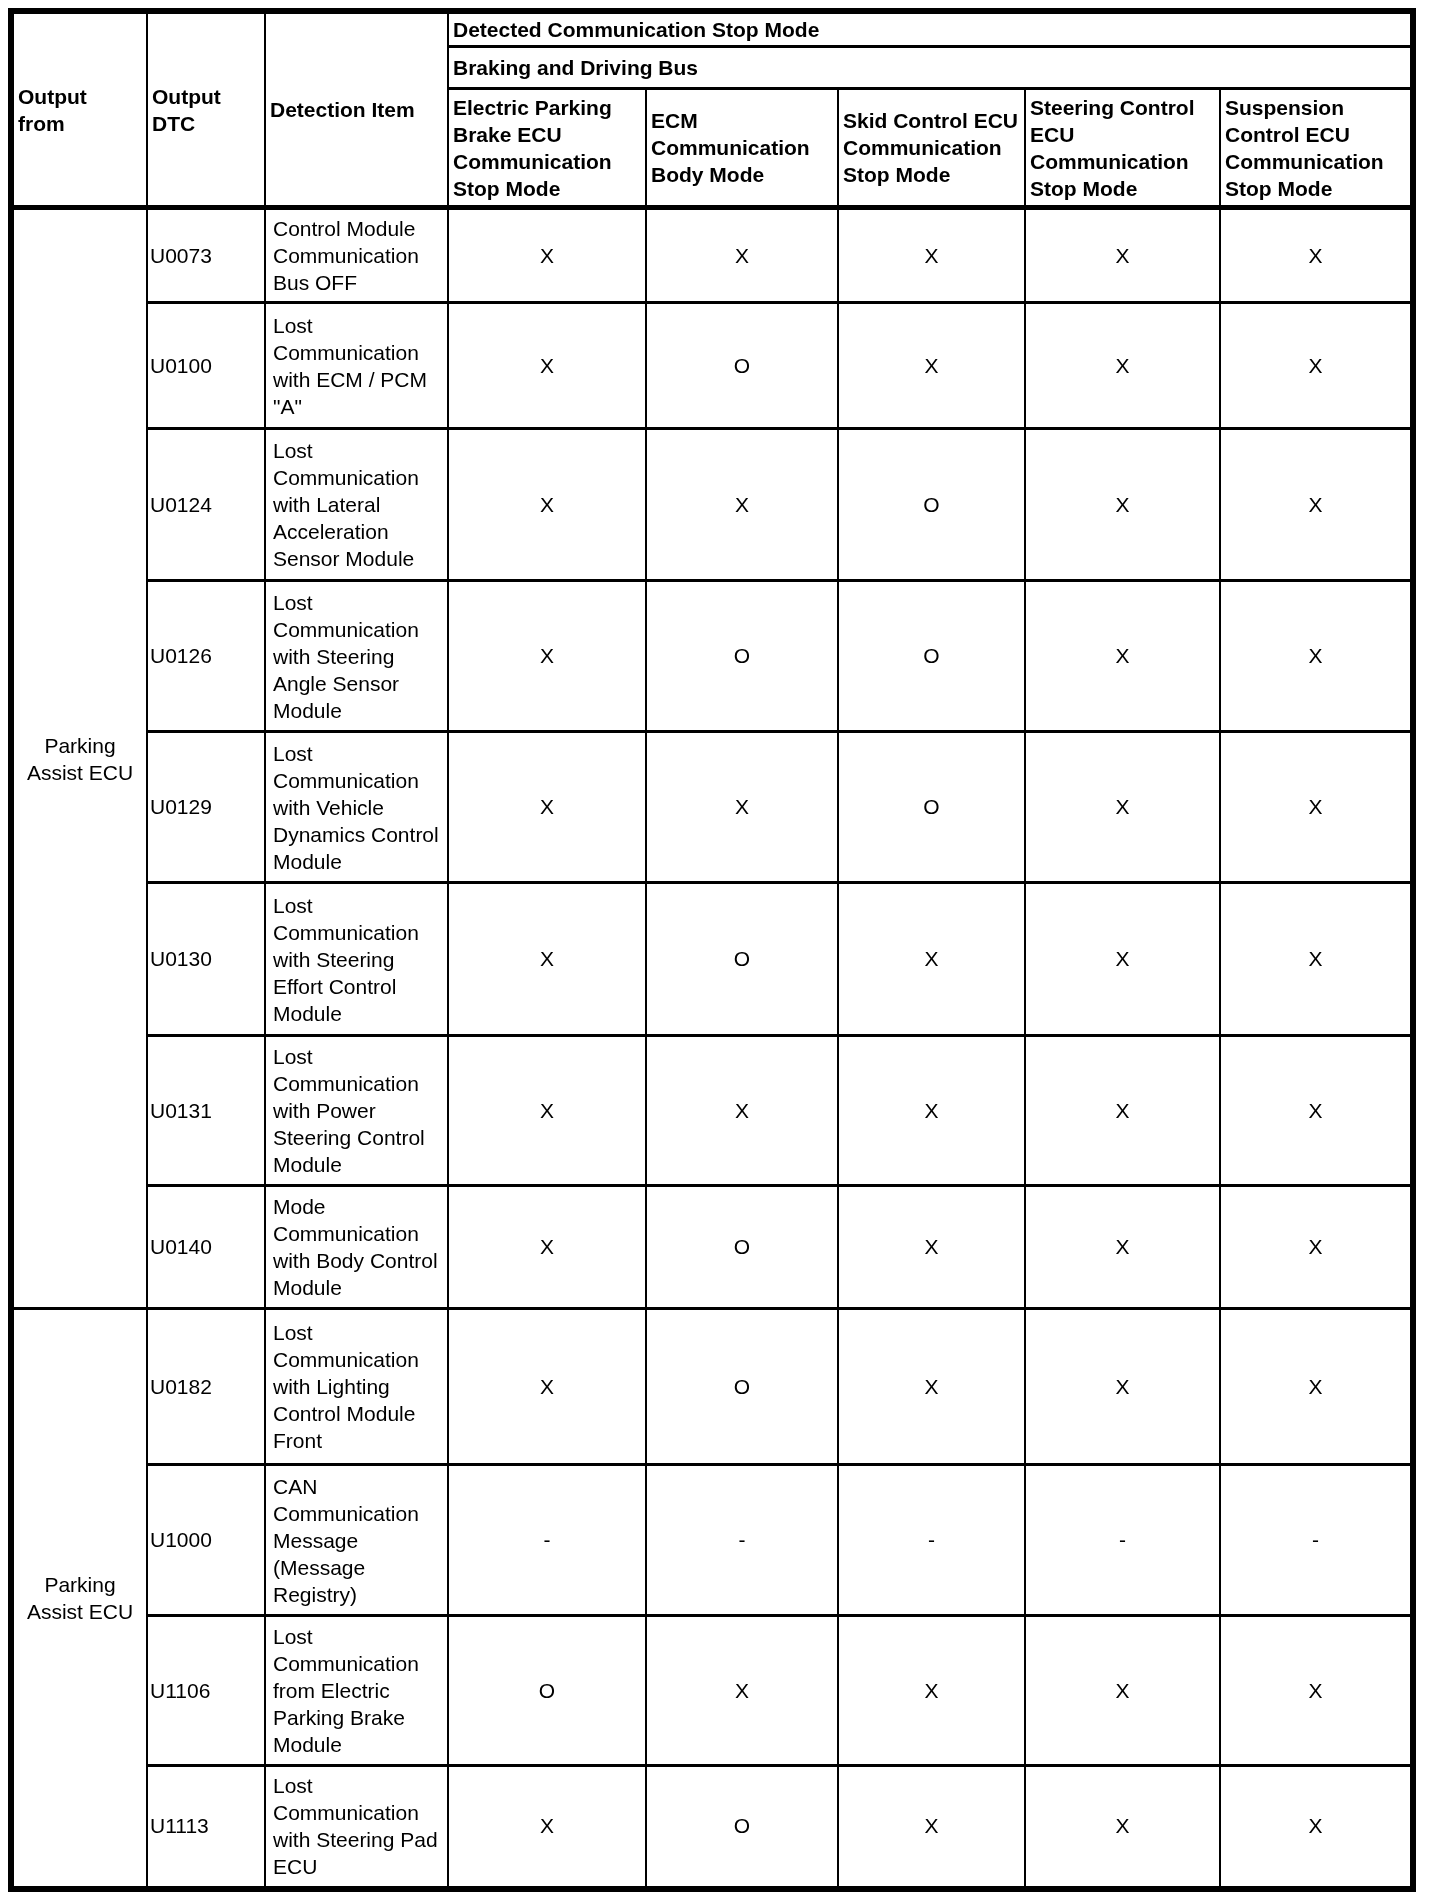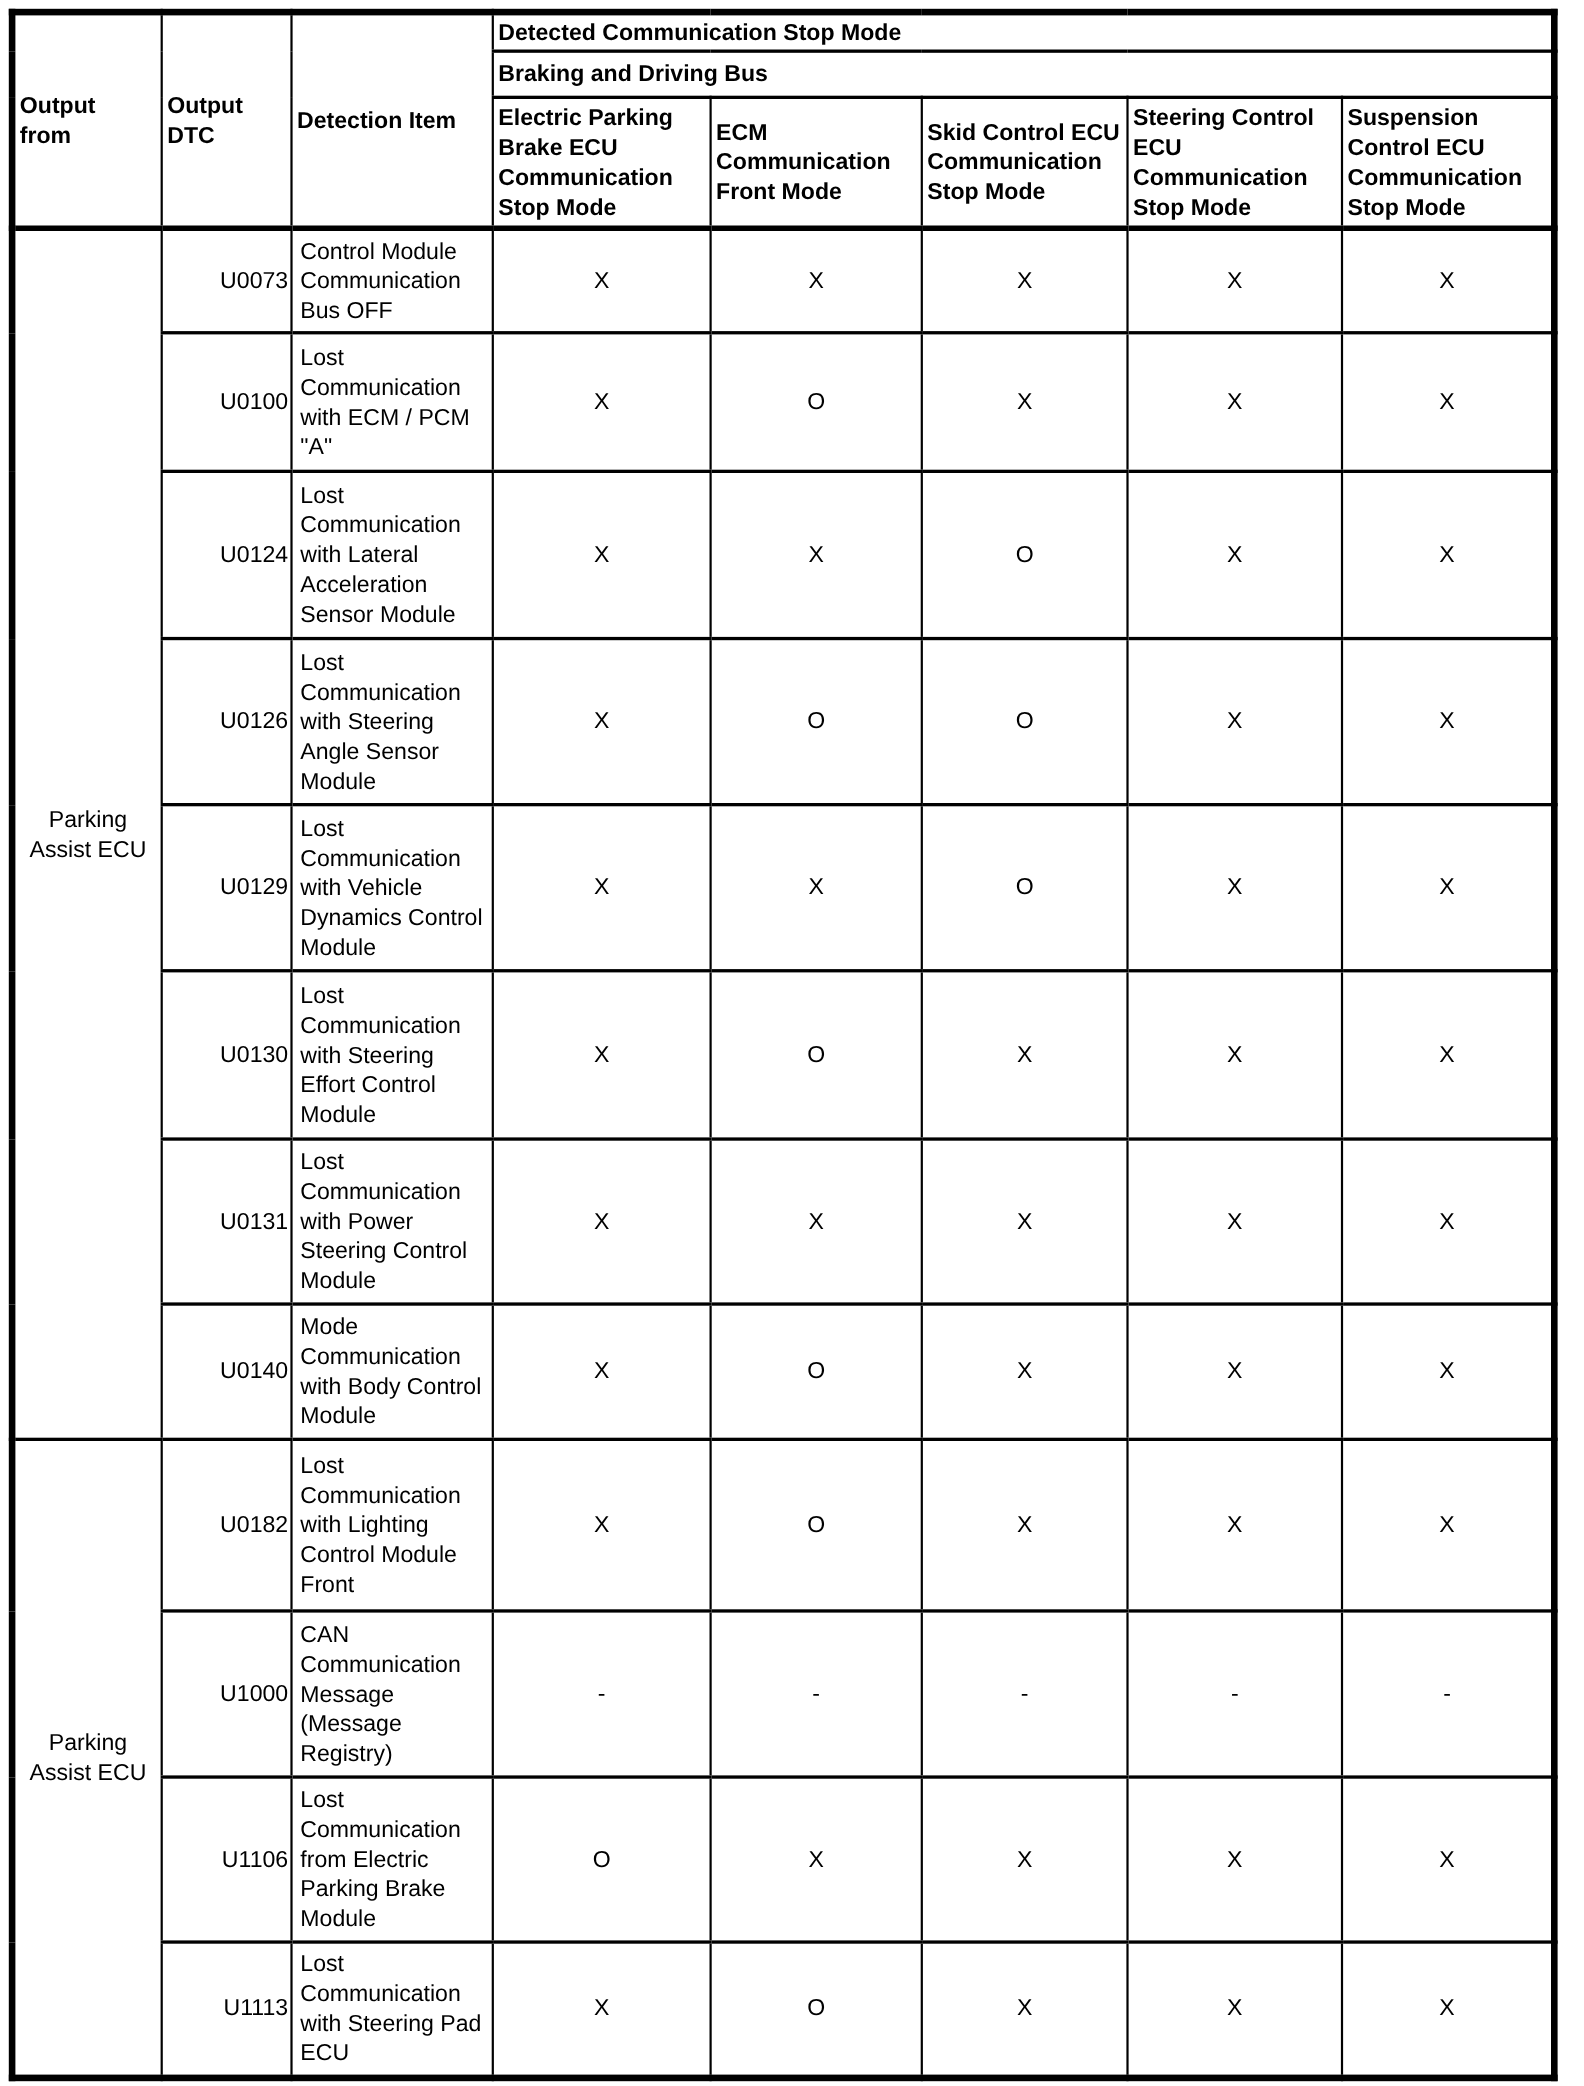--- a/index.html
+++ b/index.html
@@ -27,21 +27,21 @@
   }
   tr.h-top th.spanhead { border-bottom-width: 3px; }
   tr.h-bus th.spanhead { border-top-width: 3px; border-bottom-width: 3px; }
   th.colhead, th.lefthead { border-bottom: 5px solid #000; }
   th.lefthead { white-space: pre-line; }
   tbody td { font-size: 21px; border-top-width: 3px; border-bottom-width: 3px; }
   td.group {
     text-align: center; vertical-align: middle;
     white-space: pre-line; line-height: 27px; padding: 2px;
   }
-  td.dtc { text-align: right; vertical-align: middle; padding: 2px; }
+  td.dtc { text-align: left; vertical-align: middle; padding: 2px; }
   td.item {
     text-align: left; vertical-align: middle;
     line-height: 27px; padding: 4px 5px 4px 7px;
   }
   td.val { text-align: center; vertical-align: middle; padding: 2px; }
 </style>
 </head>
 <body>
 
 <div class="sheet">
@@ -63,21 +63,21 @@
         <th rowspan="3" class="lefthead">Output
 DTC</th>
         <th rowspan="3" class="lefthead">Detection Item</th>
         <th colspan="5" class="spanhead">Detected Communication Stop Mode</th>
       </tr>
       <tr class="h-bus" style="height:42px">
         <th colspan="5" class="spanhead">Braking and Driving Bus</th>
       </tr>
       <tr class="h-cols" style="height:119px">
         <th class="colhead">Electric Parking Brake ECU Communication Stop Mode</th>
-        <th class="colhead">ECM Communication Front Mode</th>
+        <th class="colhead">ECM Communication Body Mode</th>
         <th class="colhead">Skid Control ECU Communication Stop Mode</th>
         <th class="colhead">Steering Control ECU Communication Stop Mode</th>
         <th class="colhead">Suspension Control ECU Communication Stop Mode</th>
       </tr>
     </thead>
     <tbody>
       <tr style="height:95px">
         <td rowspan="8" class="group">Parking
 Assist ECU</td>
         <td class="dtc">U0073</td>

